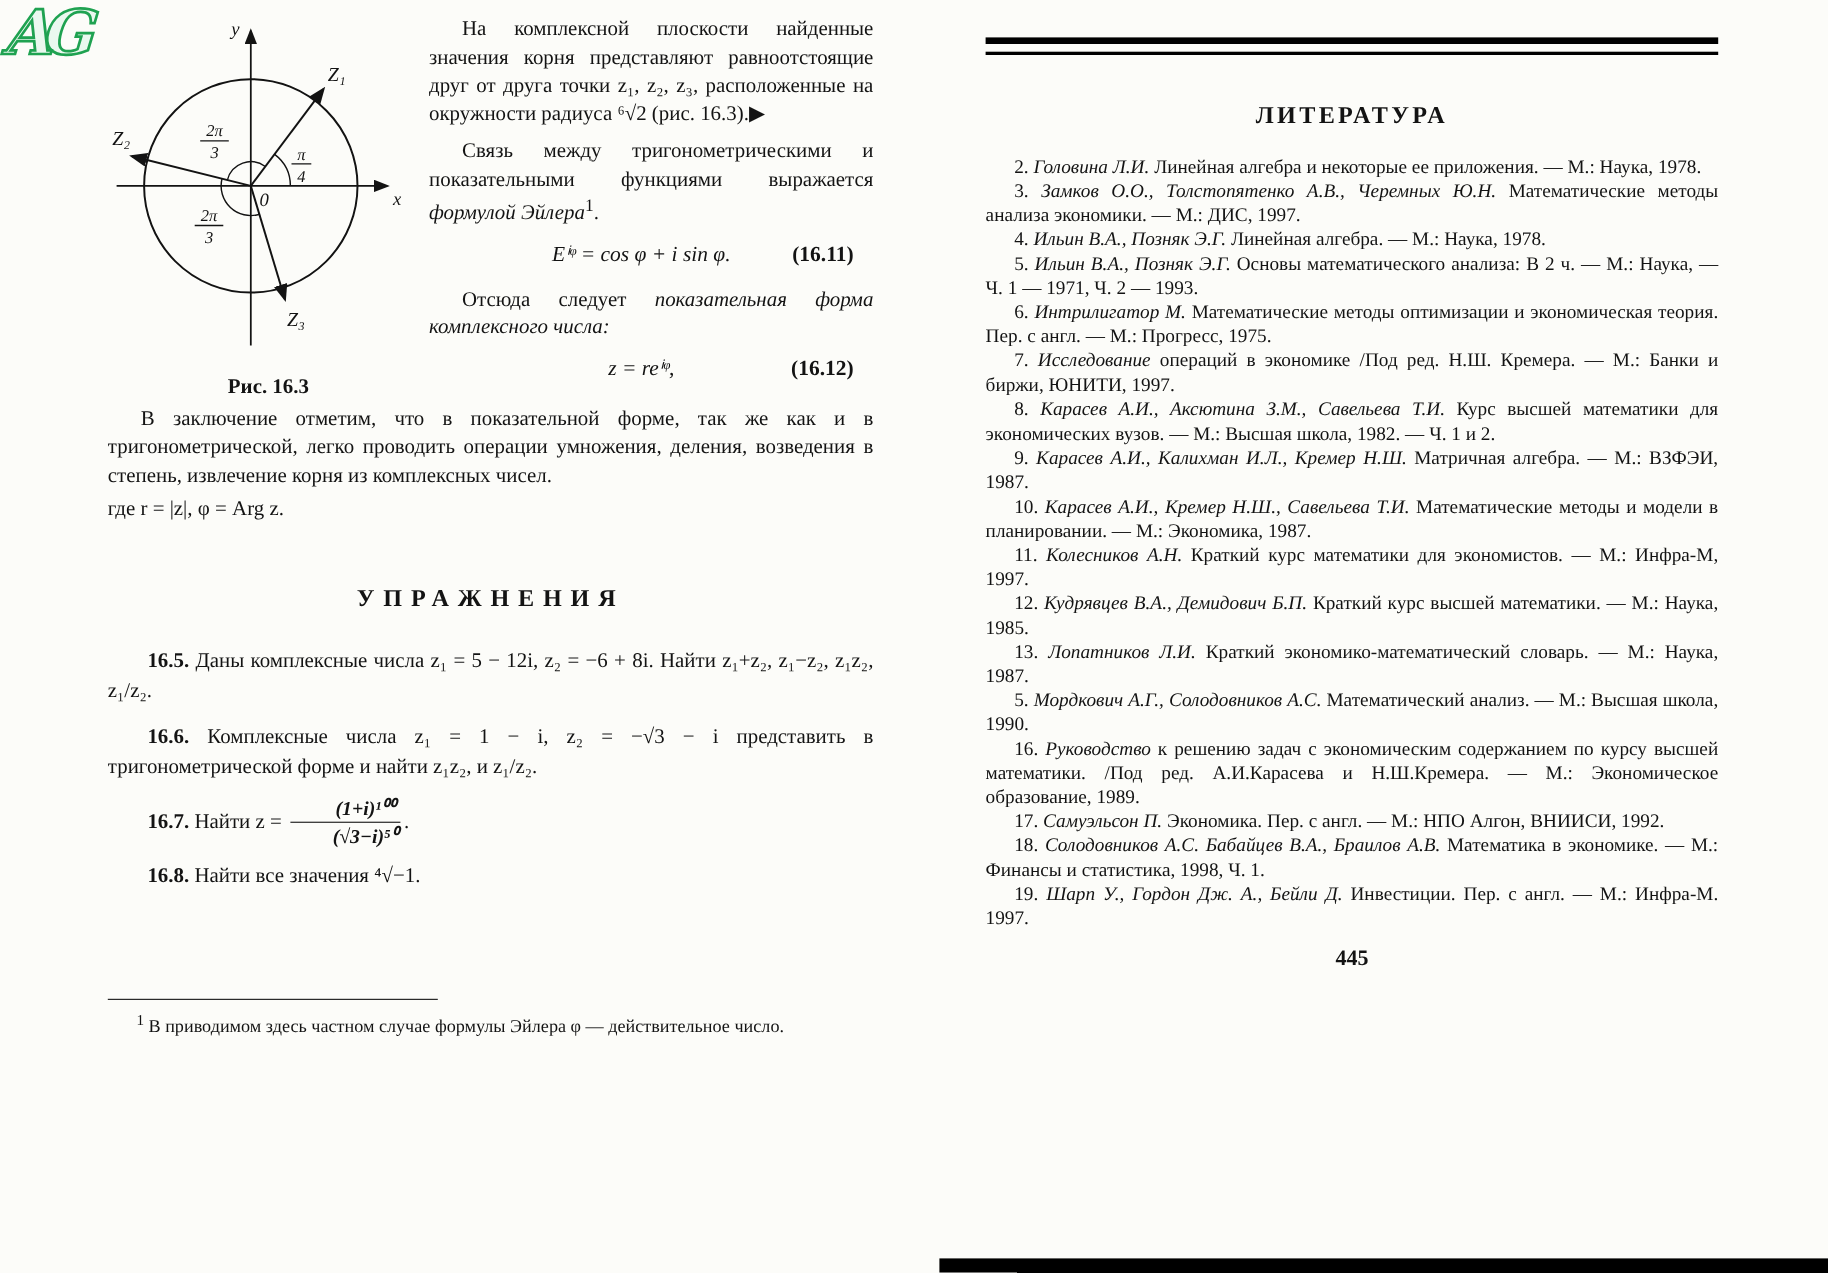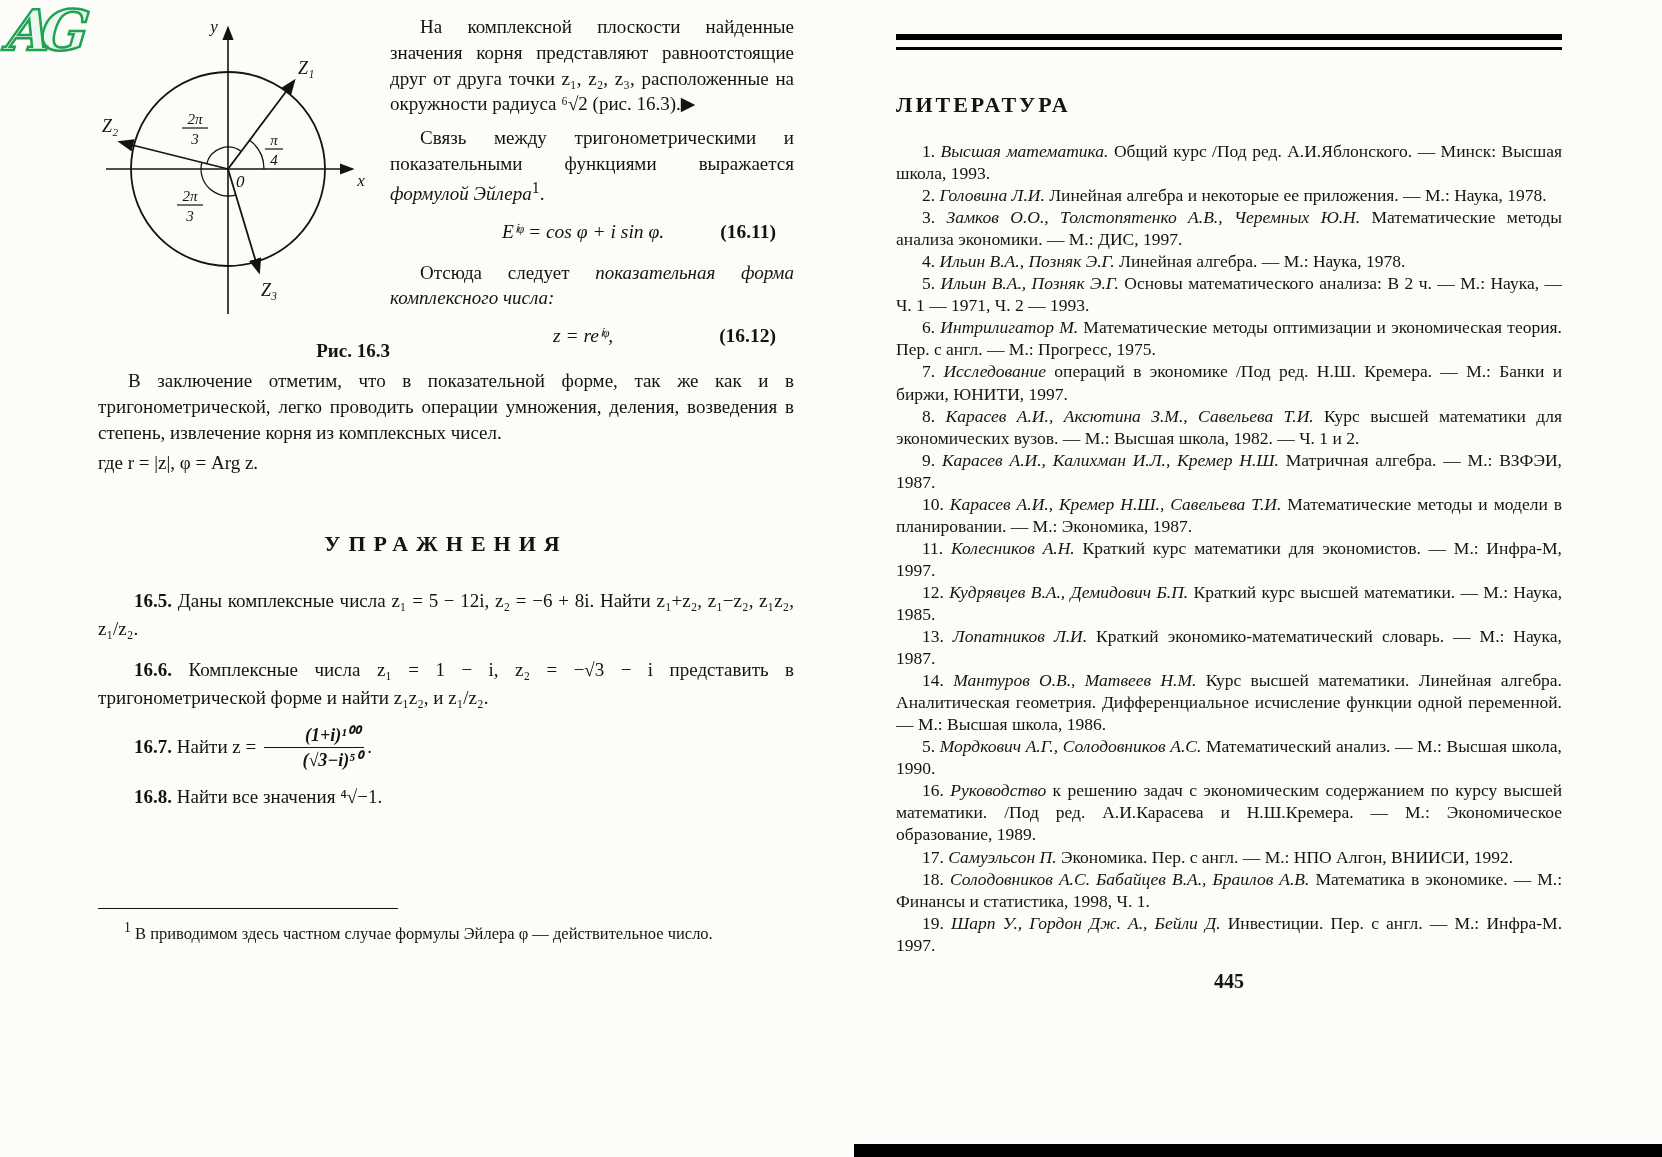--- a/index.html
+++ b/index.html
@@ -10,21 +10,21 @@
     color:#131313;
     overflow:hidden;
     position:relative;
   }
   .spread { display:flex; width:100%; height:100%; }
 
   
   .page-left { width:838px; box-sizing:border-box; padding:14px 44px 0 98px; }
   .top-row { display:flex; }
   .fig-col { width:292px; flex:none; }
-  .fig-caption { text-align:right; font-weight:bold; font-size:19px; margin-top:8px; }
+  .fig-caption { text-align:center; font-weight:bold; font-size:19px; margin-top:8px; }
   .intro-col { flex:1; font-size:19px; line-height:1.36; text-align:justify; }
   .intro-col p { margin:0 0 8px; }
   .indent { text-indent:30px; }
   svg text { font-size:17px; font-style:italic; font-family:"Liberation Serif", serif; fill:#131313; }
   svg text.frac-t { font-size:15px; }
   svg text.zlab { font-size:18px; }
 
   .formula { position:relative; margin:12px 18px 14px 0; text-align:center; font-size:19.5px; }
   .formula .body { font-style:italic; }
   .formula .tag { position:absolute; right:0; top:0; font-weight:bold; }
@@ -39,21 +39,21 @@
   .frac { display:inline-block; vertical-align:middle; text-align:center; font-size:18px; line-height:1.15; margin:0 3px; font-style:italic;font-weight:bold; }
   .frac .fnum { display:block; border-bottom:1.6px solid #131313; padding:0 5px 2px; }
   .frac .fden { display:block; padding-top:2px; }
 
   .fn-rule { width:300px; border-top:1.6px solid #131313; margin:96px 0 10px; }
   .footnote { font-size:16.5px; line-height:1.35; width:650px; text-align:justify; text-indent:26px; }
 
   
   .page-right { width:824px; box-sizing:border-box; padding:34px 100px 0 58px; position:relative; }
   .double-rule { border-top:6px solid #000; border-bottom:3px solid #000; height:7px; margin-bottom:42px; }
-  .lit-heading { font-size:22px; font-weight:bold; letter-spacing:3px; margin:0 0 22px; }
+  .lit-heading { text-align:center; font-size:22px; font-weight:bold; letter-spacing:3px; margin:0 0 22px; }
   .entry { font-size:17.5px; line-height:1.26; text-align:justify; text-indent:26px; margin:0; }
   .entry .num { }
   .entry .auth { font-style:italic; }
   .page-num { text-align:center; font-size:20px; font-weight:bold; margin-top:14px; }
   .bottom-bar { position:absolute; left:16px; right:0; bottom:0; height:13px; background:#000; }
 
   
   .logo {
     position:absolute; top:2px; left:8px;
     font-family:"DejaVu Serif", serif;
@@ -144,34 +144,32 @@
     <p class="exercise"><b>16.8.</b><span> Найти все значения ⁴√−1.</span></p>
 
     <div class="fn-rule"></div>
     <div class="footnote"><sup>1</sup><span> В приводимом здесь частном случае формулы Эйлера φ — действительное число.</span></div>
   </div>
 
   <div class="page-right">
     <div class="double-rule"></div>
     <h1 class="lit-heading">ЛИТЕРАТУРА</h1>
     <div id="bib-list">
-        <p class="entry"><span class="num">1. </span><span class="auth">Высшая математика.</span><span> Общий курс /Под ред. А.И.Яблонского. — Минск: Высшая школа, 1993.</span></p>
         <p class="entry"><span class="num">2. </span><span class="auth">Головина Л.И.</span><span> Линейная алгебра и некоторые ее приложения. — М.: Наука, 1978.</span></p>
         <p class="entry"><span class="num">3. </span><span class="auth">Замков О.О., Толстопятенко А.В., Черемных Ю.Н.</span><span> Математические методы анализа экономики. — М.: ДИС, 1997.</span></p>
         <p class="entry"><span class="num">4. </span><span class="auth">Ильин В.А., Позняк Э.Г.</span><span> Линейная алгебра. — М.: Наука, 1978.</span></p>
         <p class="entry"><span class="num">5. </span><span class="auth">Ильин В.А., Позняк Э.Г.</span><span> Основы математического анализа: В 2 ч. — М.: Наука, — Ч. 1 — 1971, Ч. 2 — 1993.</span></p>
         <p class="entry"><span class="num">6. </span><span class="auth">Интрилигатор М.</span><span> Математические методы оптимизации и экономическая теория. Пер. с англ. — М.: Прогресс, 1975.</span></p>
         <p class="entry"><span class="num">7. </span><span class="auth">Исследование</span><span> операций в экономике /Под ред. Н.Ш. Кремера. — М.: Банки и биржи, ЮНИТИ, 1997.</span></p>
         <p class="entry"><span class="num">8. </span><span class="auth">Карасев А.И., Аксютина З.М., Савельева Т.И.</span><span> Курс высшей математики для экономических вузов. — М.: Высшая школа, 1982. — Ч. 1 и 2.</span></p>
         <p class="entry"><span class="num">9. </span><span class="auth">Карасев А.И., Калихман И.Л., Кремер Н.Ш.</span><span> Матричная алгебра. — М.: ВЗФЭИ, 1987.</span></p>
         <p class="entry"><span class="num">10. </span><span class="auth">Карасев А.И., Кремер Н.Ш., Савельева Т.И.</span><span> Математические методы и модели в планировании. — М.: Экономика, 1987.</span></p>
         <p class="entry"><span class="num">11. </span><span class="auth">Колесников А.Н.</span><span> Краткий курс математики для экономистов. — М.: Инфра-М, 1997.</span></p>
         <p class="entry"><span class="num">12. </span><span class="auth">Кудрявцев В.А., Демидович Б.П.</span><span> Краткий курс высшей математики. — М.: Наука, 1985.</span></p>
         <p class="entry"><span class="num">13. </span><span class="auth">Лопатников Л.И.</span><span> Краткий экономико-математический словарь. — М.: Наука, 1987.</span></p>
-        <p class="entry"><span class="num">14. </span><span class="auth">Мантуров О.В., Матвеев Н.М.</span><span> Курс высшей математики. Линейная алгебра. Аналитическая геометрия. Дифференциальное исчисление функции одной переменной. — М.: Высшая школа, 1986.</span></p>
         <p class="entry"><span class="num">5. </span><span class="auth">Мордкович А.Г., Солодовников А.С.</span><span> Математический анализ. — М.: Высшая школа, 1990.</span></p>
         <p class="entry"><span class="num">16. </span><span class="auth">Руководство</span><span> к решению задач с экономическим содержанием по курсу высшей математики. /Под ред. А.И.Карасева и Н.Ш.Кремера. — М.: Экономическое образование, 1989.</span></p>
         <p class="entry"><span class="num">17. </span><span class="auth">Самуэльсон П.</span><span> Экономика. Пер. с англ. — М.: НПО Алгон, ВНИИСИ, 1992.</span></p>
         <p class="entry"><span class="num">18. </span><span class="auth">Солодовников А.С. Бабайцев В.А., Браилов А.В.</span><span> Математика в экономике. — М.: Финансы и статистика, 1998, Ч. 1.</span></p>
         <p class="entry"><span class="num">19. </span><span class="auth">Шарп У., Гордон Дж. А., Бейли Д.</span><span> Инвестиции. Пер. с англ. — М.: Инфра-М. 1997.</span></p>
       </div>
     <div class="page-num">445</div>
     <div class="bottom-bar"></div>
   </div>
 

